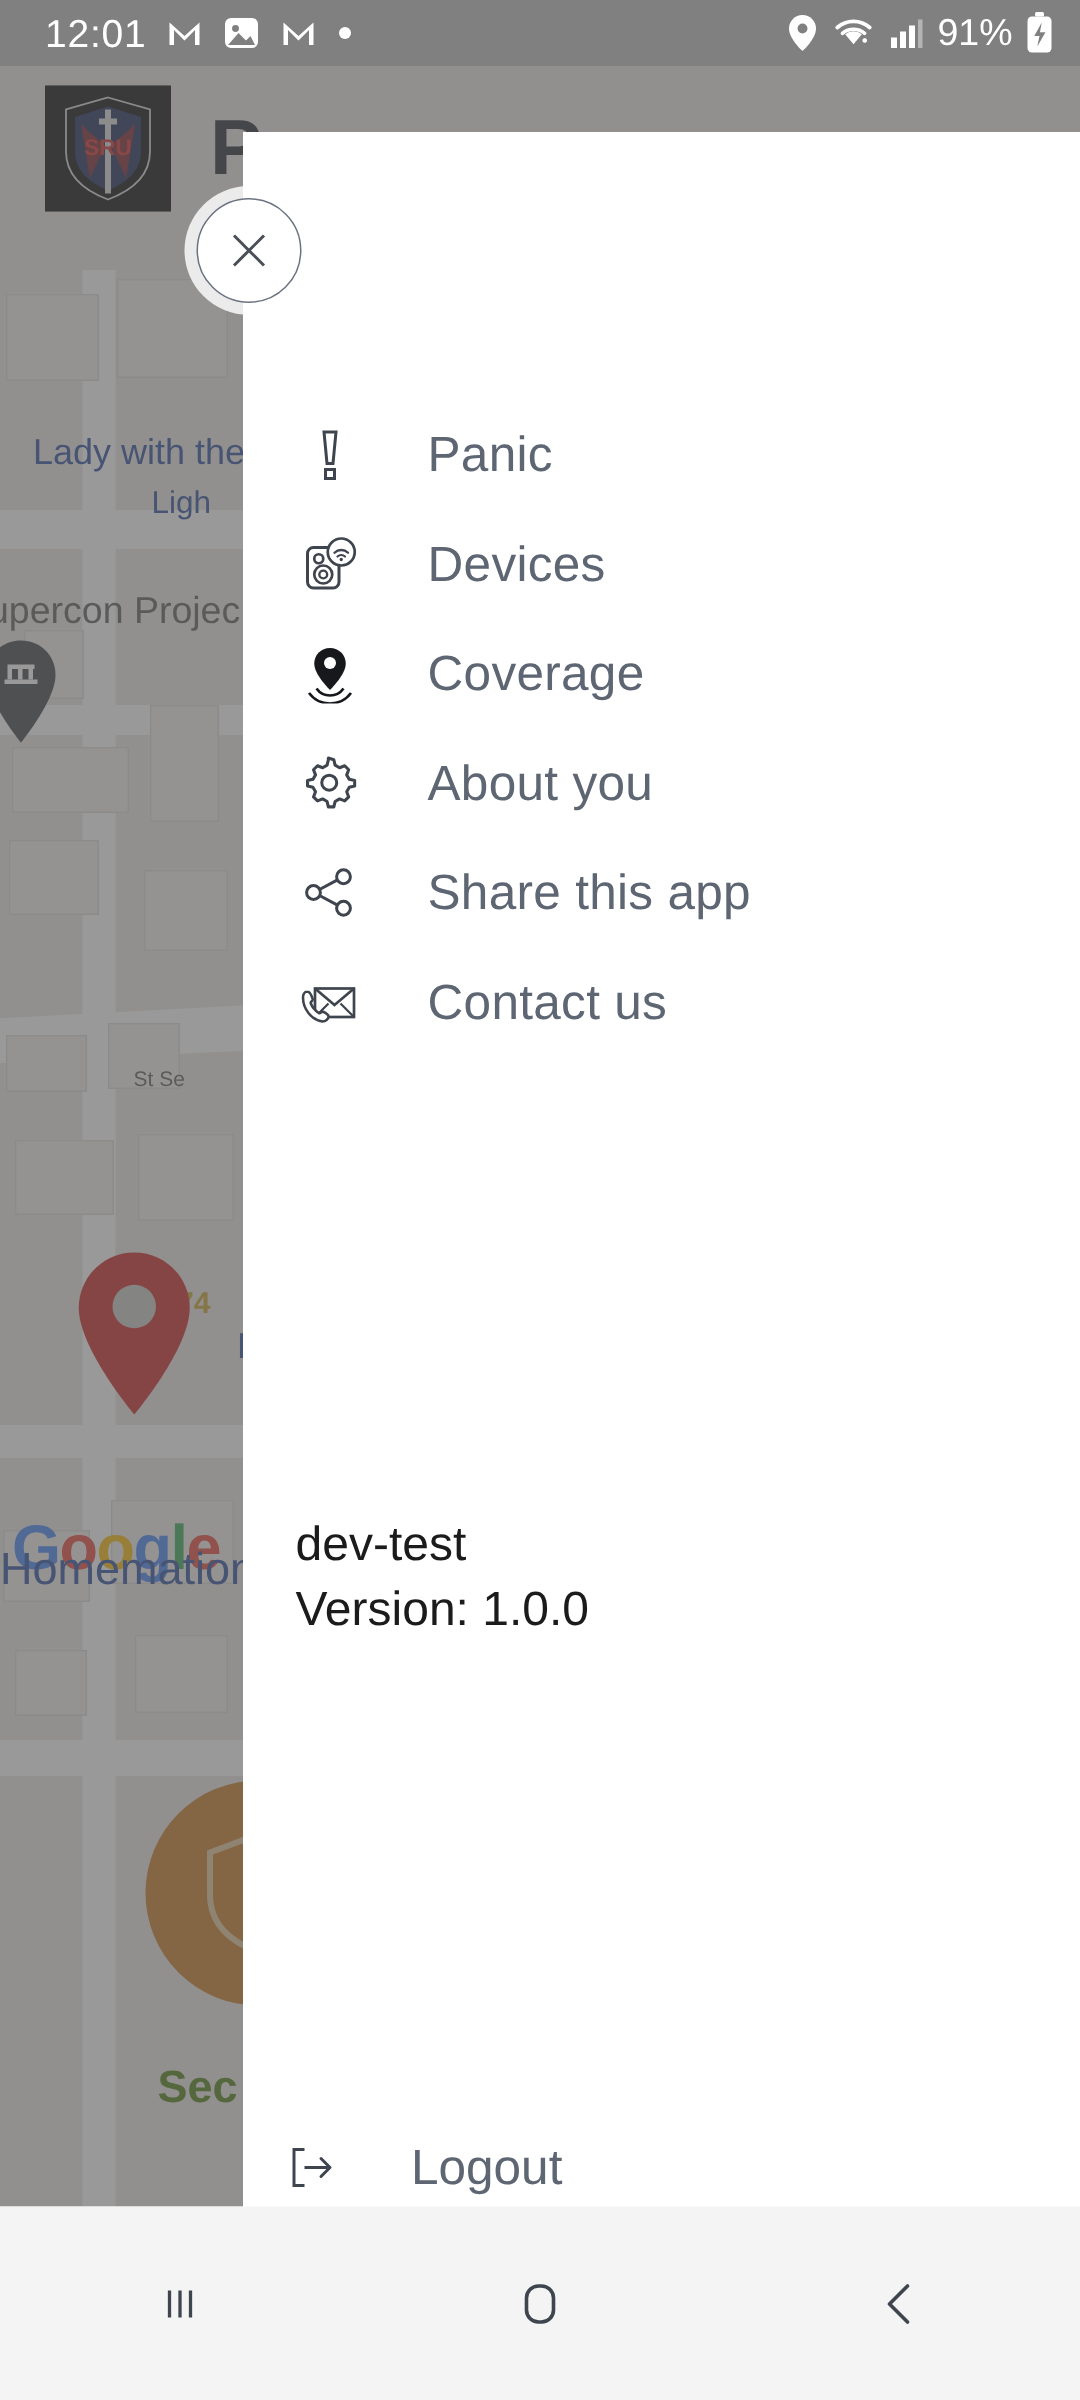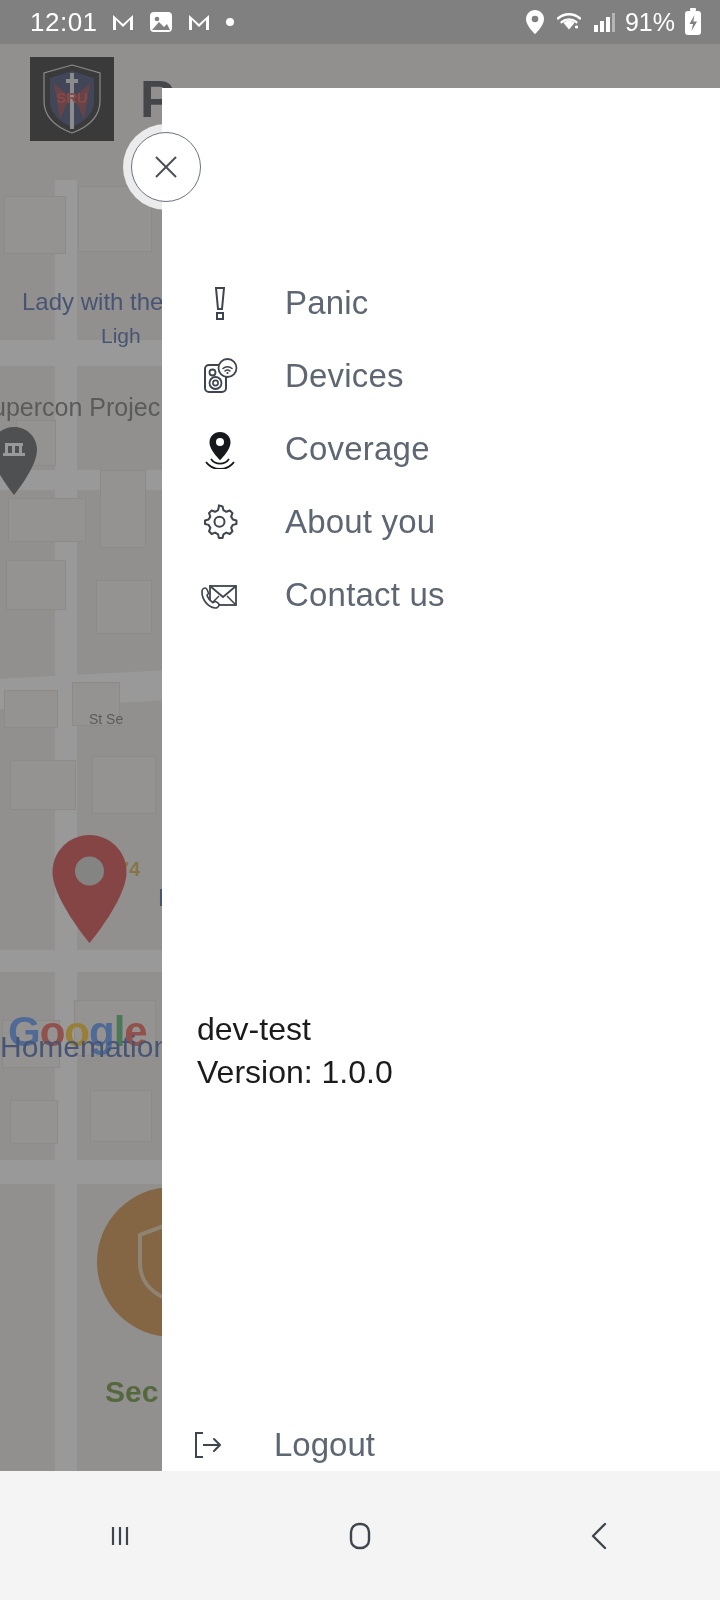--- a/index.html
+++ b/index.html
@@ -397,20 +397,32 @@
       <div class="menu-item">
         <div class="menu-icon">
           <svg width="40" height="40" viewBox="0 0 40 40">
             <path d="M20 4.5 l3.6 1.1 .8 3.5 2.9 1.7 3.4-1.3 2.6 2.6 -1.3 3.4 1.7 2.9 3.5 .8 0 3.6 -3.5 .8 -1.7 2.9 1.3 3.4 -2.6 2.6 -3.4-1.3 -2.9 1.7 -.8 3.5 -3.6 0 -.8-3.5 -2.9-1.7 -3.4 1.3 -2.6-2.6 1.3-3.4 -1.7-2.9 -3.5-.8 0-3.6 3.5-.8 1.7-2.9 -1.3-3.4 2.6-2.6 3.4 1.3 2.9-1.7 .8-3.5 z" fill="none" stroke="#3f454e" stroke-width="2" stroke-linejoin="round" transform="translate(-1.5,-1.2) scale(1.02)"></path>
             <circle cx="19.5" cy="19.8" r="5" fill="none" stroke="#3f454e" stroke-width="2"></circle>
           </svg>
         </div>
         <div class="menu-label">About you</div>
       </div>
 
+      <div class="menu-item">
+        <div class="menu-icon">
+          <svg width="40" height="40" viewBox="0 0 40 40">
+            <circle cx="9" cy="20" r="4.6" fill="none" stroke="#3f454e" stroke-width="2"></circle>
+            <circle cx="29" cy="9.5" r="4.6" fill="none" stroke="#3f454e" stroke-width="2"></circle>
+            <circle cx="29" cy="30.5" r="4.6" fill="none" stroke="#3f454e" stroke-width="2"></circle>
+            <line x1="13" y1="18" x2="25" y2="11.6" stroke="#3f454e" stroke-width="2"></line>
+            <line x1="13" y1="22" x2="25" y2="28.4" stroke="#3f454e" stroke-width="2"></line>
+          </svg>
+        </div>
+        <div class="menu-label">Share this app</div>
+      </div>
 
       <div class="menu-item">
         <div class="menu-icon">
           <svg width="40" height="40" viewBox="0 0 40 40">
             <rect x="10" y="11" width="26" height="19" fill="#ffffff" stroke="#3f454e" stroke-width="1.8"></rect>
             <path d="M10 11 L23 22 L36 11" fill="none" stroke="#3f454e" stroke-width="1.8"></path>
             <path d="M10 30 L19 21 M36 30 L27 21" fill="none" stroke="#3f454e" stroke-width="1.5"></path>
             <path d="M5 13 c-2 0 -3 2 -3 4 c0 8 6 15 13 16 c2 0 4 -1.5 4 -3.5 c0 -1 -2.5 -2.5 -3.5 -3 c-1 -.5 -2 1.5 -2.8 1 c-2.4 -1.6 -4.6 -4 -5.6 -6.8 c-.3 -.9 1.8 -1.6 1.4 -2.6 c-.4 -1.1 -1.6 -5.1 -3.5 -5.1 z" fill="#ffffff" stroke="#3f454e" stroke-width="1.7"></path>
           </svg>
         </div>

